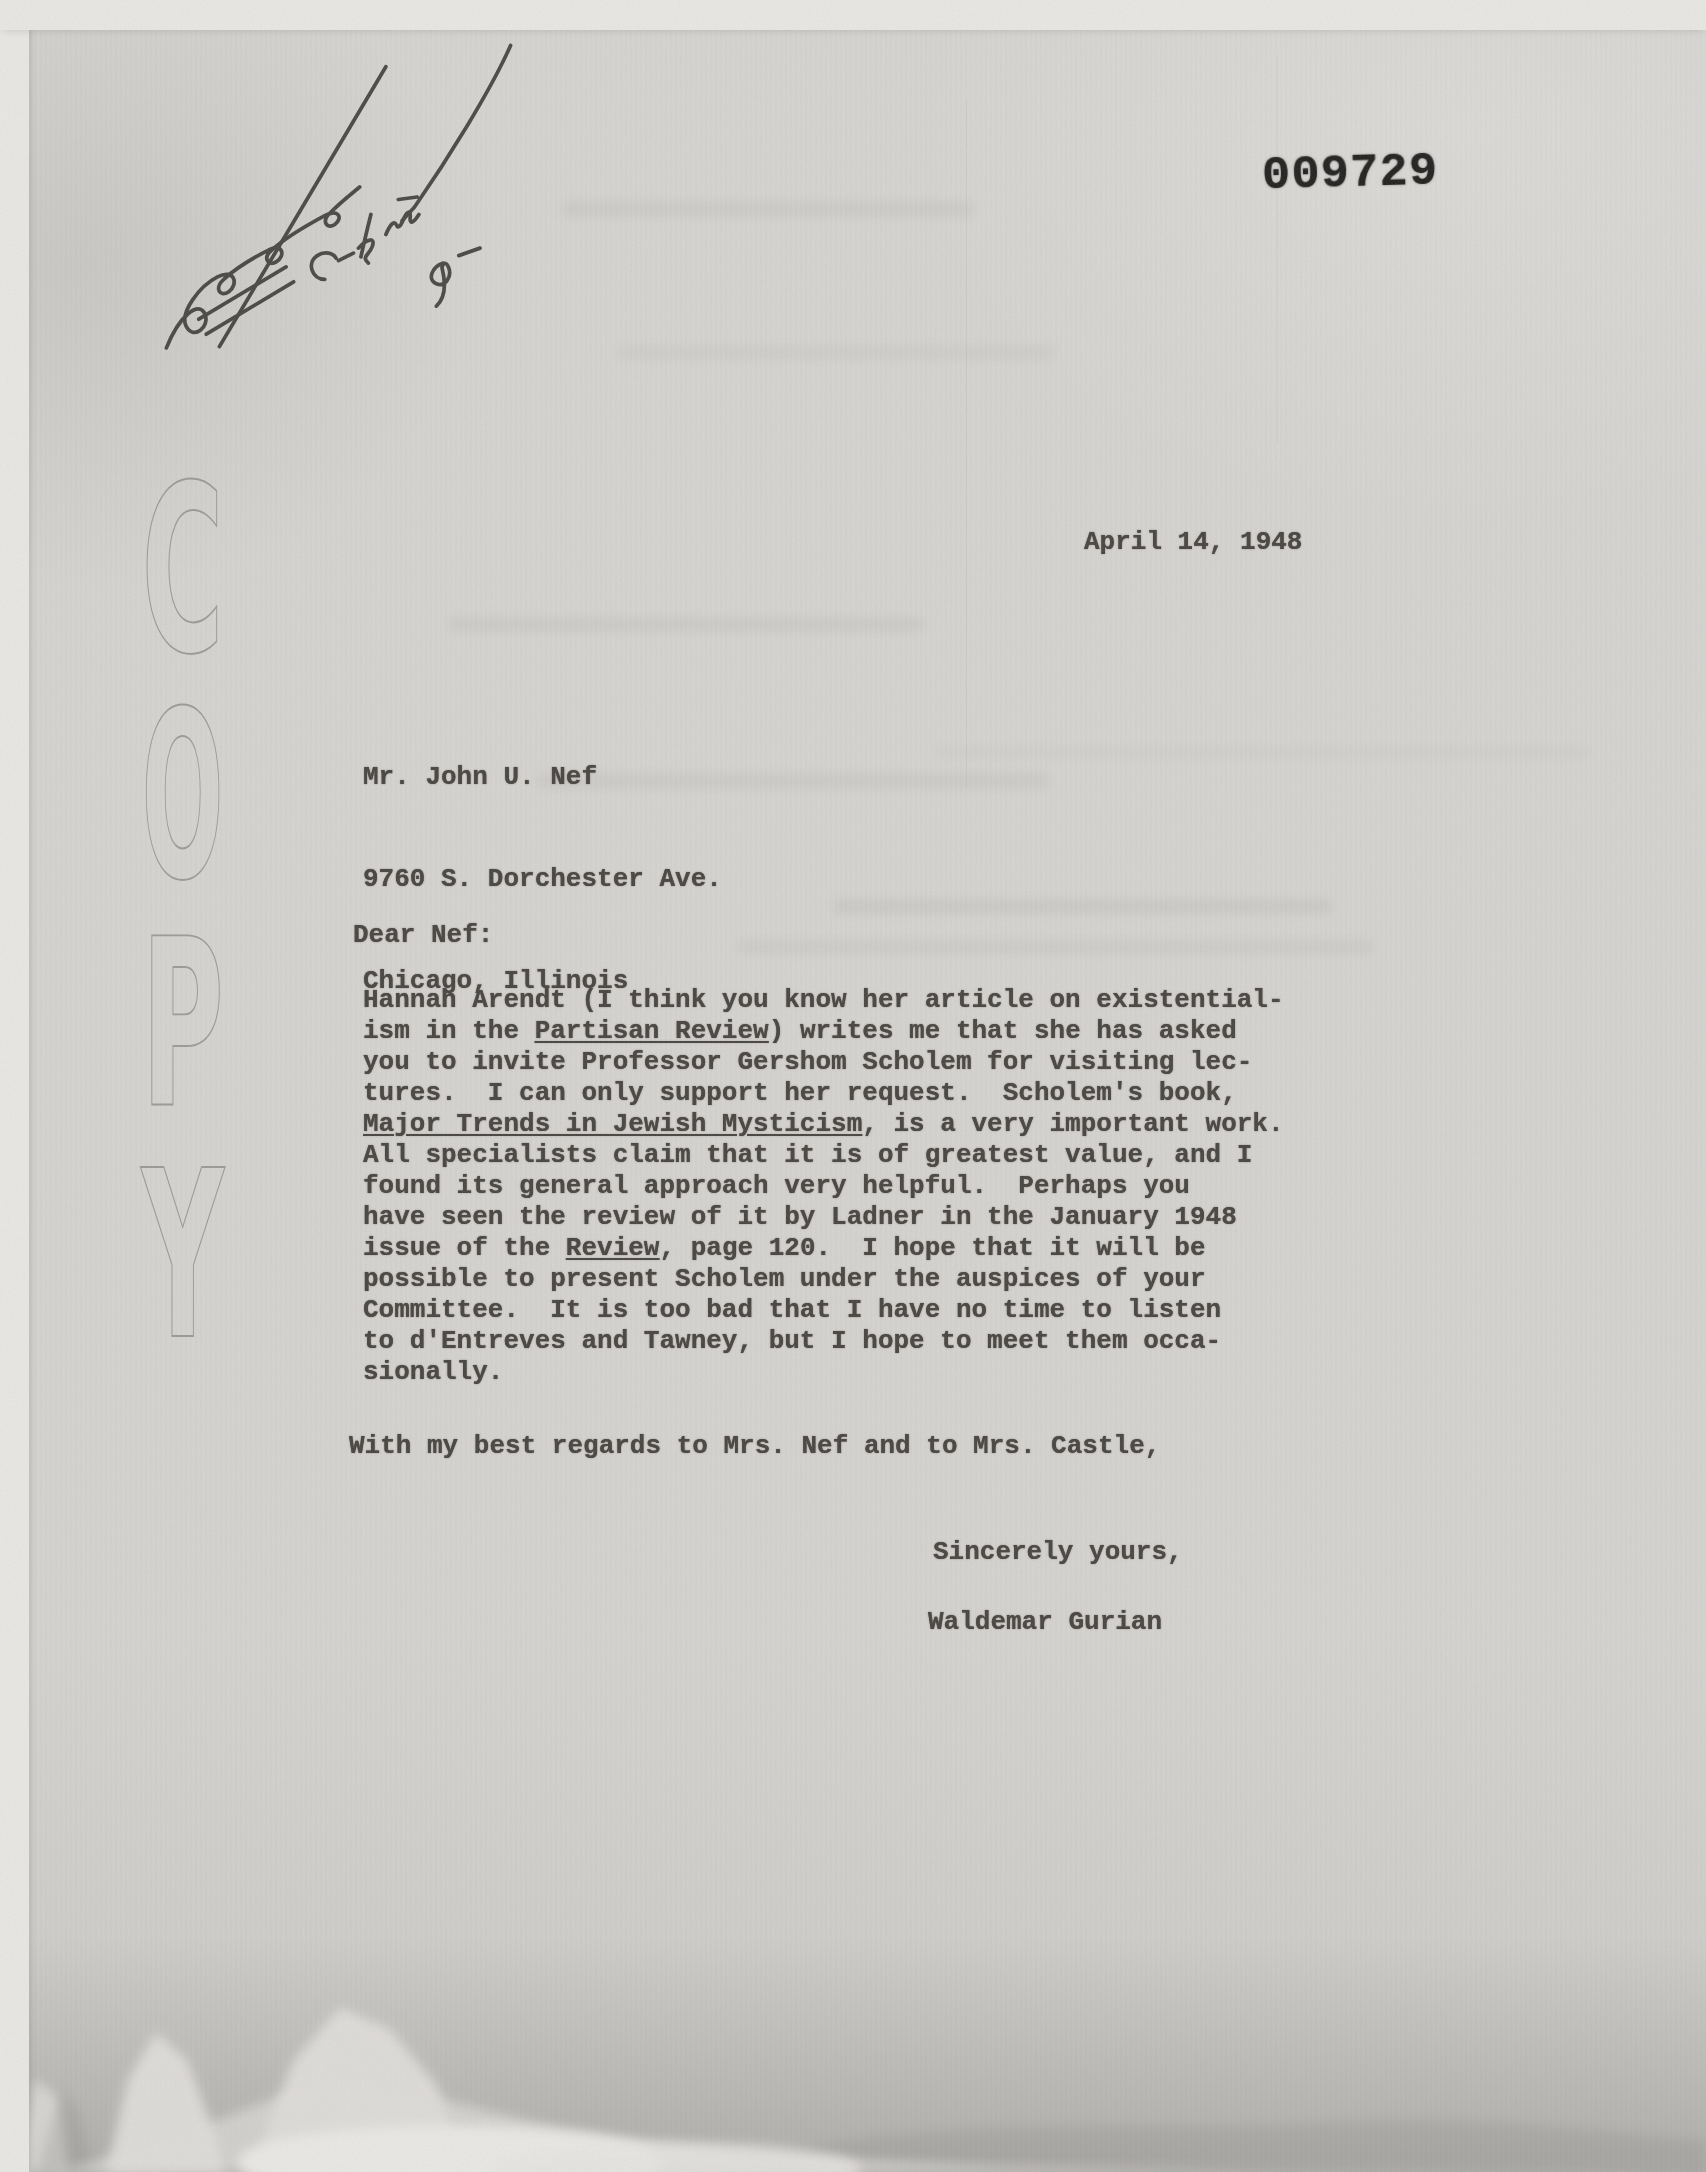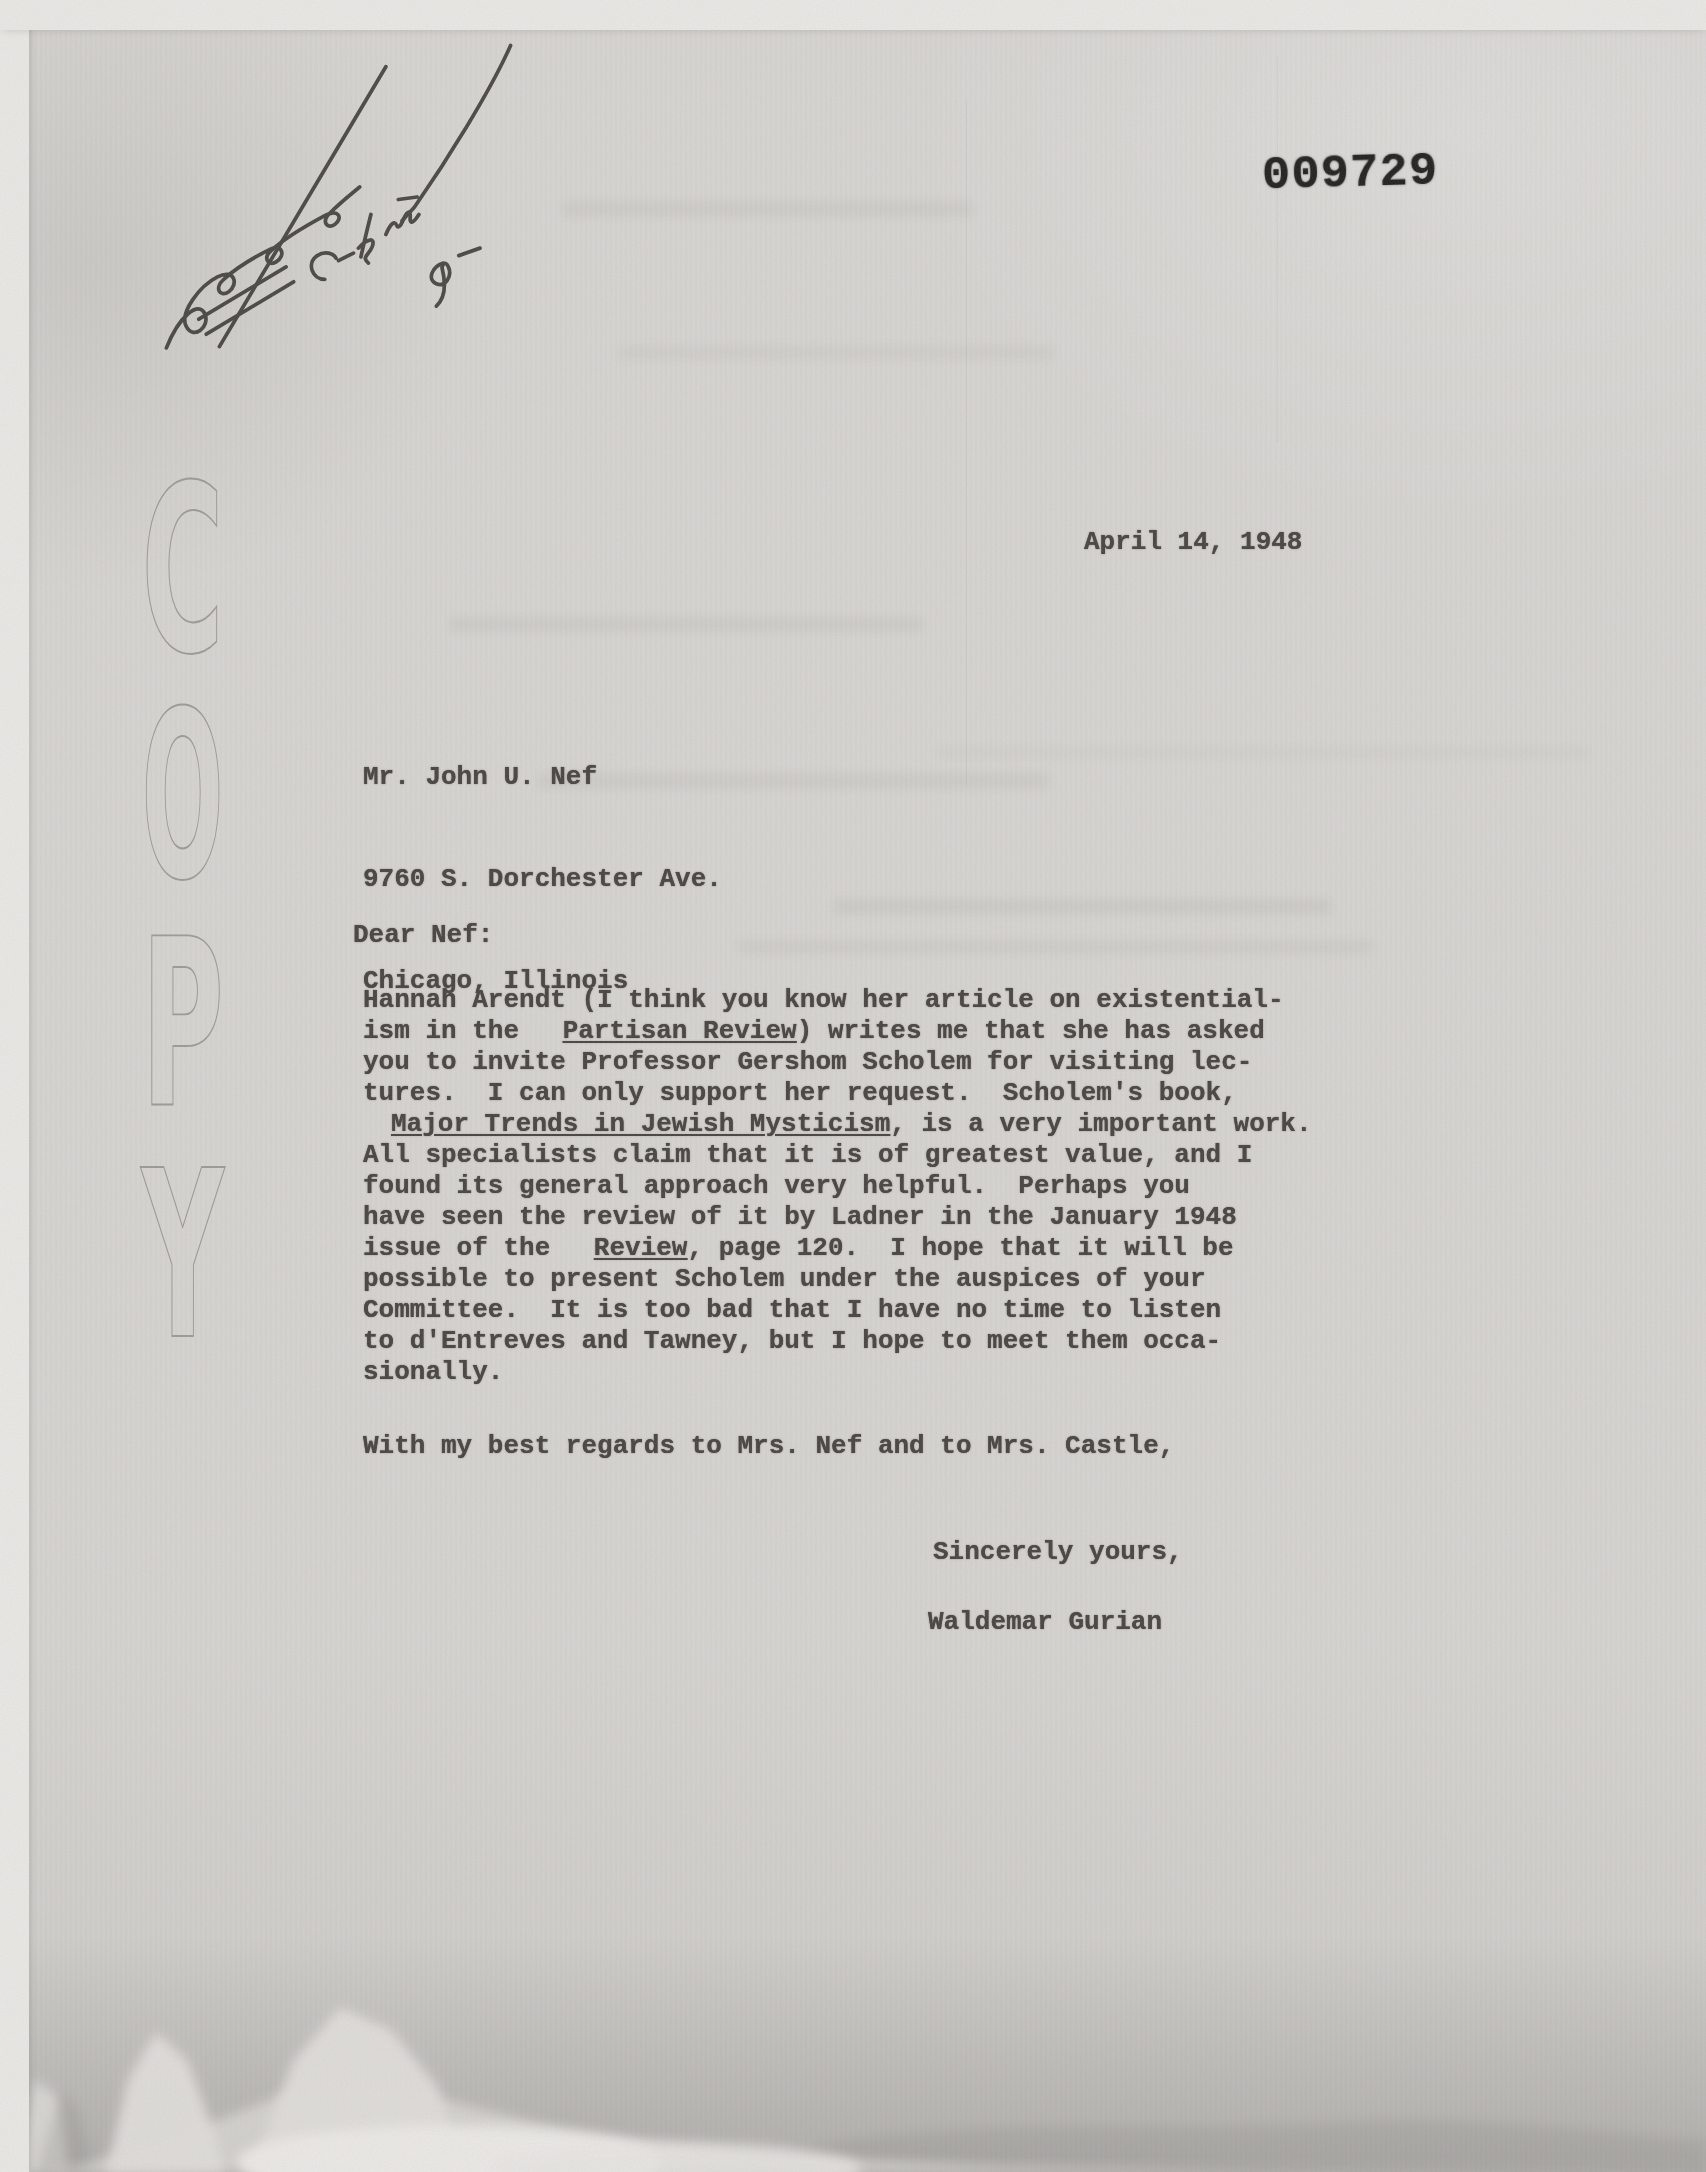--- a/index.html
+++ b/index.html
@@ -23,21 +23,21 @@
     position:absolute;
     color:#45423e;
     font-weight:bold;
     font-size:26px;
     line-height:31px;
     white-space:pre;
     text-shadow:0 0 0.9px rgba(69,66,62,.85), 0 0 2.5px rgba(69,66,62,.22);
     filter:blur(0.3px);
     z-index:4;
   }
-  .typed .u{text-decoration:underline;text-decoration-thickness:2.2px;text-underline-offset:3.1px;margin-left:28px;}
+  .typed .u{text-decoration:underline;text-decoration-thickness:2.2px;text-underline-offset:3.1px;}
   .addr{line-height:34px;}
   .stamp{
     position:absolute;left:1262px;top:147px;
     font-family:"Liberation Mono","DejaVu Sans Mono",monospace;
     font-weight:bold;font-size:47px;letter-spacing:1.2px;
     color:#1d1d1b;transform:rotate(-1.6deg);
     text-shadow:0 0 1.2px rgba(25,25,25,.65), 0 0 3.7px rgba(25,25,25,.18);
     filter:blur(0.2px);
     z-index:5;
   }
@@ -94,21 +94,21 @@
   <div class="typed addr" style="left:363px;top:692px;">
     <div>Mr. John U. Nef</div>
     <div>9760 S. Dorchester Ave.</div>
     <div>Chicago, Illinois</div>
   </div>
 
   <div class="typed" style="left:353px;top:920px;">Dear Nef:</div>
 
   <div class="typed" style="left:363px;top:985px;"><div><span>Hannah Arendt (I think you know her article on existential-</span></div><div><span>ism in the </span><span class="u">Partisan Review</span><span>) writes me that she has asked</span></div><div><span>you to invite Professor Gershom Scholem for visiting lec-</span></div><div><span>tures.  I can only support her request.  Scholem's book,</span></div><div><span class="u">Major Trends in Jewish Mysticism</span><span>, is a very important work.</span></div><div><span>All specialists claim that it is of greatest value, and I</span></div><div><span>found its general approach very helpful.  Perhaps you</span></div><div><span>have seen the review of it by Ladner in the January 1948</span></div><div><span>issue of the </span><span class="u">Review</span><span>, page 120.  I hope that it will be</span></div><div><span>possible to present Scholem under the auspices of your</span></div><div><span>Committee.  It is too bad that I have no time to listen</span></div><div><span>to d'Entreves and Tawney, but I hope to meet them occa-</span></div><div><span>sionally.</span></div></div>
 
-  <div class="typed" style="left:363px;top:1431px;">With my best regards to Mrs. Nef and to Mrs. Castle,</div>
+  <div class="typed" style="left:349px;top:1431px;">With my best regards to Mrs. Nef and to Mrs. Castle,</div>
 
   <div class="typed" style="left:933px;top:1492px;margin-top:45px;">Sincerely yours,</div>
 
   <div class="typed" style="left:928px;top:1607px;">Waldemar Gurian</div>
 
   <svg class="bottom-art" width="1706" height="300" viewBox="0 0 480 480" preserveAspectRatio="none" style="width:1706px;height:300px;">
   </svg>
   <svg class="bottom-art" width="1706" height="300" viewBox="0 0 2733 480">
     <defs>
       <filter id="soft" x="-20%" y="-20%" width="140%" height="140%">

